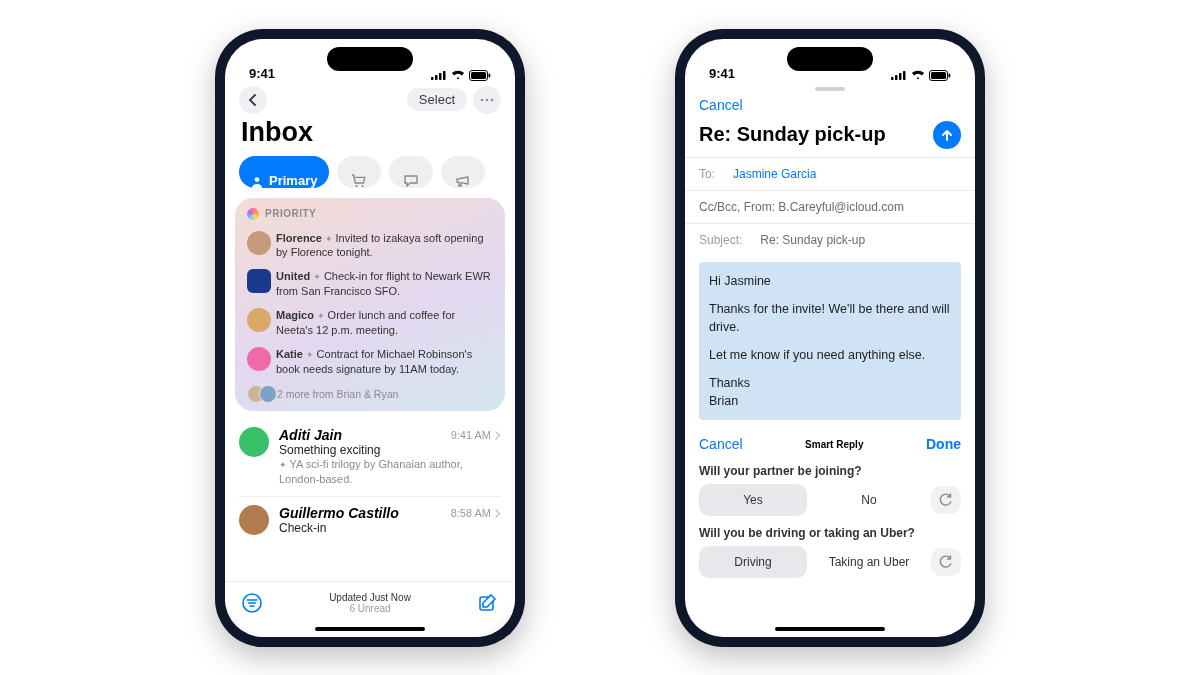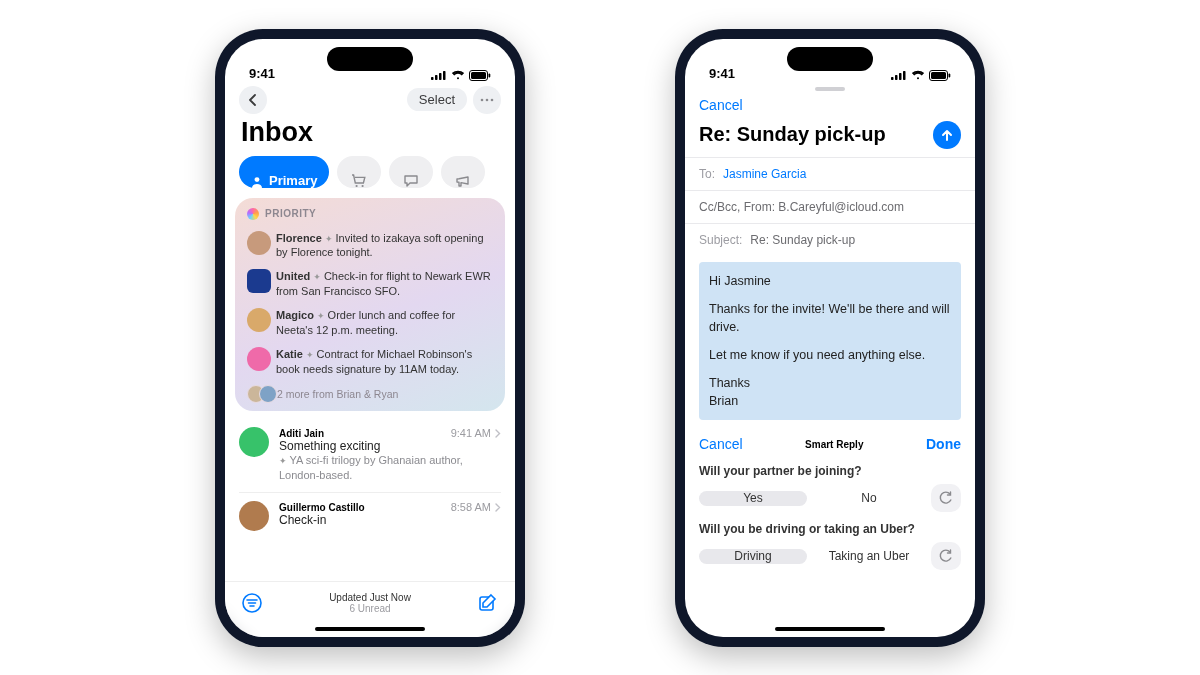--- a/index.html
+++ b/index.html
@@ -157,21 +157,21 @@
   }
   .pmore .avs { display: flex; }
   .pmore .avs .avatar { width: 18px; height: 18px; margin-right: -6px; border: 1px solid #e8dbe2; }
   .msg-list { padding: 0 14px; }
   .msg {
     display: flex; gap: 10px; padding: 8px 0 10px 0;
     border-bottom: 1px solid #eee;
   }
   .msg .avatar { width: 30px; height: 30px; }
   .msg .mtop { display: flex; justify-content: space-between; align-items: center; }
-  .msg .name { font-size: 10px; font-weight: 600; }
+  .msg .name { font-size: 14px; font-weight: 600; font-style: italic; }
   .msg .time { font-size: 11px; color: #9b9ba0; display:flex; align-items:center; gap:4px; }
   .msg .subj { font-size: 12px; color: #222; }
   .msg .prev { font-size: 11px; color: #8b8b90; line-height: 1.3; }
   .msg .body { flex: 1; min-width: 0; }
   .footer {
     position: absolute;
     bottom: 0; left: 0; right: 0;
     height: 56px;
     background: rgba(255,255,255,.9);
     backdrop-filter: blur(6px);
@@ -194,21 +194,21 @@
     display: flex; align-items: center; justify-content: space-between;
     padding: 2px 14px 8px 14px;
   }
   .compose-title { font-size: 20px; font-weight: 700; }
   .send-btn {
     width: 28px; height: 28px; border-radius: 14px;
     background: #007aff;
     display: flex; align-items: center; justify-content: center;
   }
   .row-line {
-    display: flex; gap: 8px;
+    display: flex; gap: 18px;
     font-size: 12px;
     padding: 9px 14px;
     border-top: 1px solid #e9e9ec;
     color: #9c9ca2;
   }
   .row-line .val { color: #007aff; }
   .row-line .valgrey { color: #6c6c70; }
   .body-area {
     margin: 6px 14px;
     border-radius: 4px;
@@ -226,21 +226,21 @@
   .sr-header .cancel { color: #007aff; font-size: 14px; }
   .sr-header .title2 { font-size: 10px; font-weight: 700; }
   .sr-header .done { color: #007aff; font-size: 14px; font-weight: 700; }
   .sr-q { padding: 0 14px; font-size: 12px; font-weight:600; color:#333; margin-top:4px; }
   .sr-opts {
     display: flex; gap: 8px; align-items: center;
     padding: 6px 14px 0 14px;
   }
   .opt {
     flex: 1;
-    height: 15px;
+    height: 32px;
     border-radius: 10px;
     display: flex; align-items: center; justify-content: center;
     font-size: 12px;
     color: #333;
   }
   .opt.selected { background: #e8e8ec; font-weight: 500; }
   .opt.plain { background: transparent; }
   .refresh-pill {
     width: 30px; height: 28px; border-radius: 10px;
     background: #f1f1f4;

